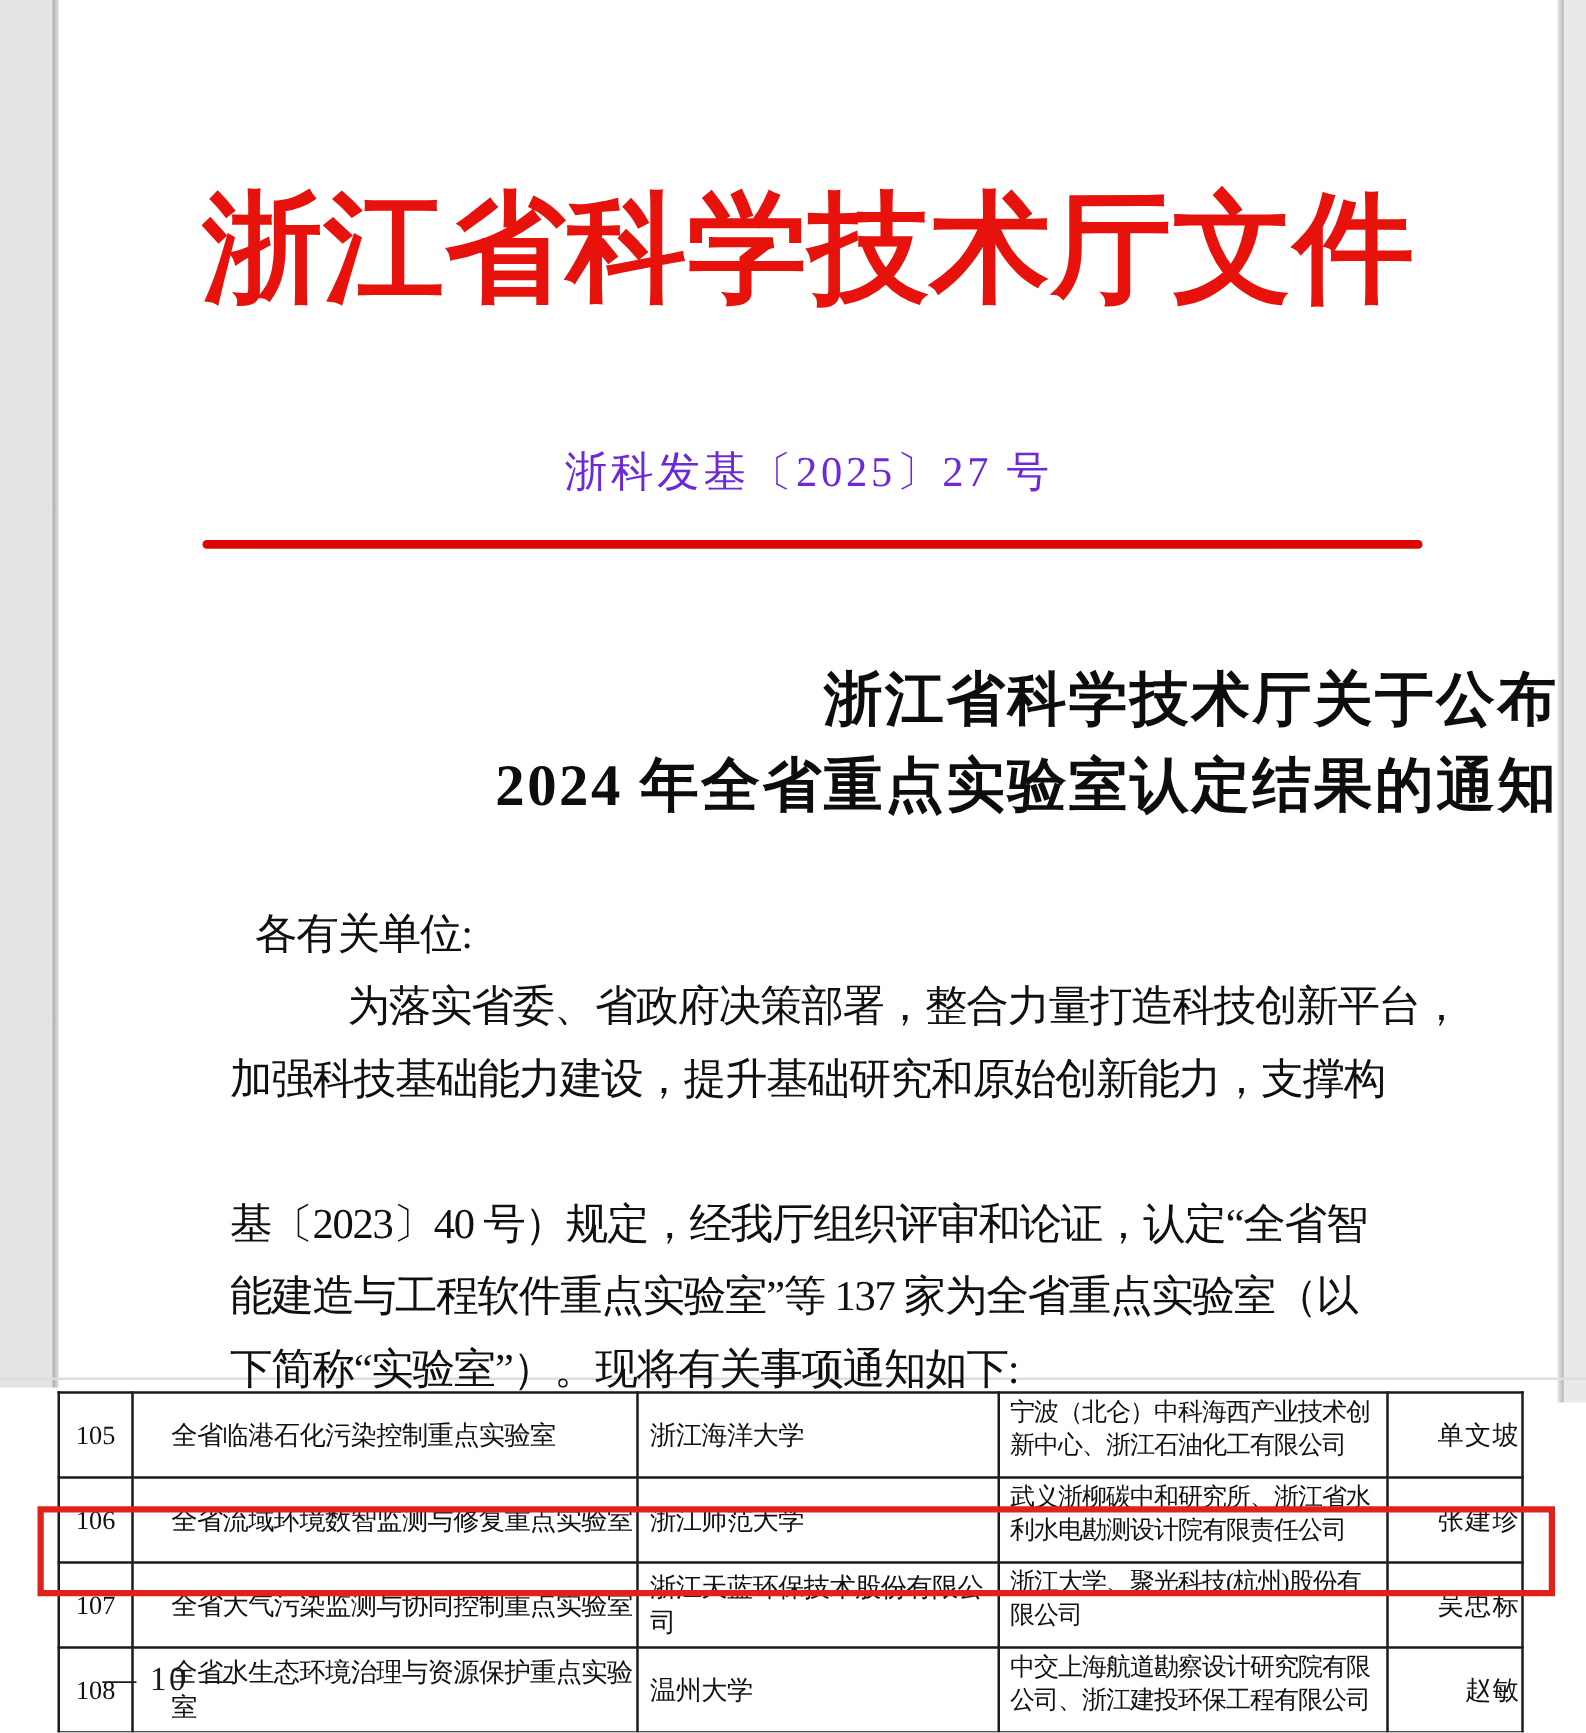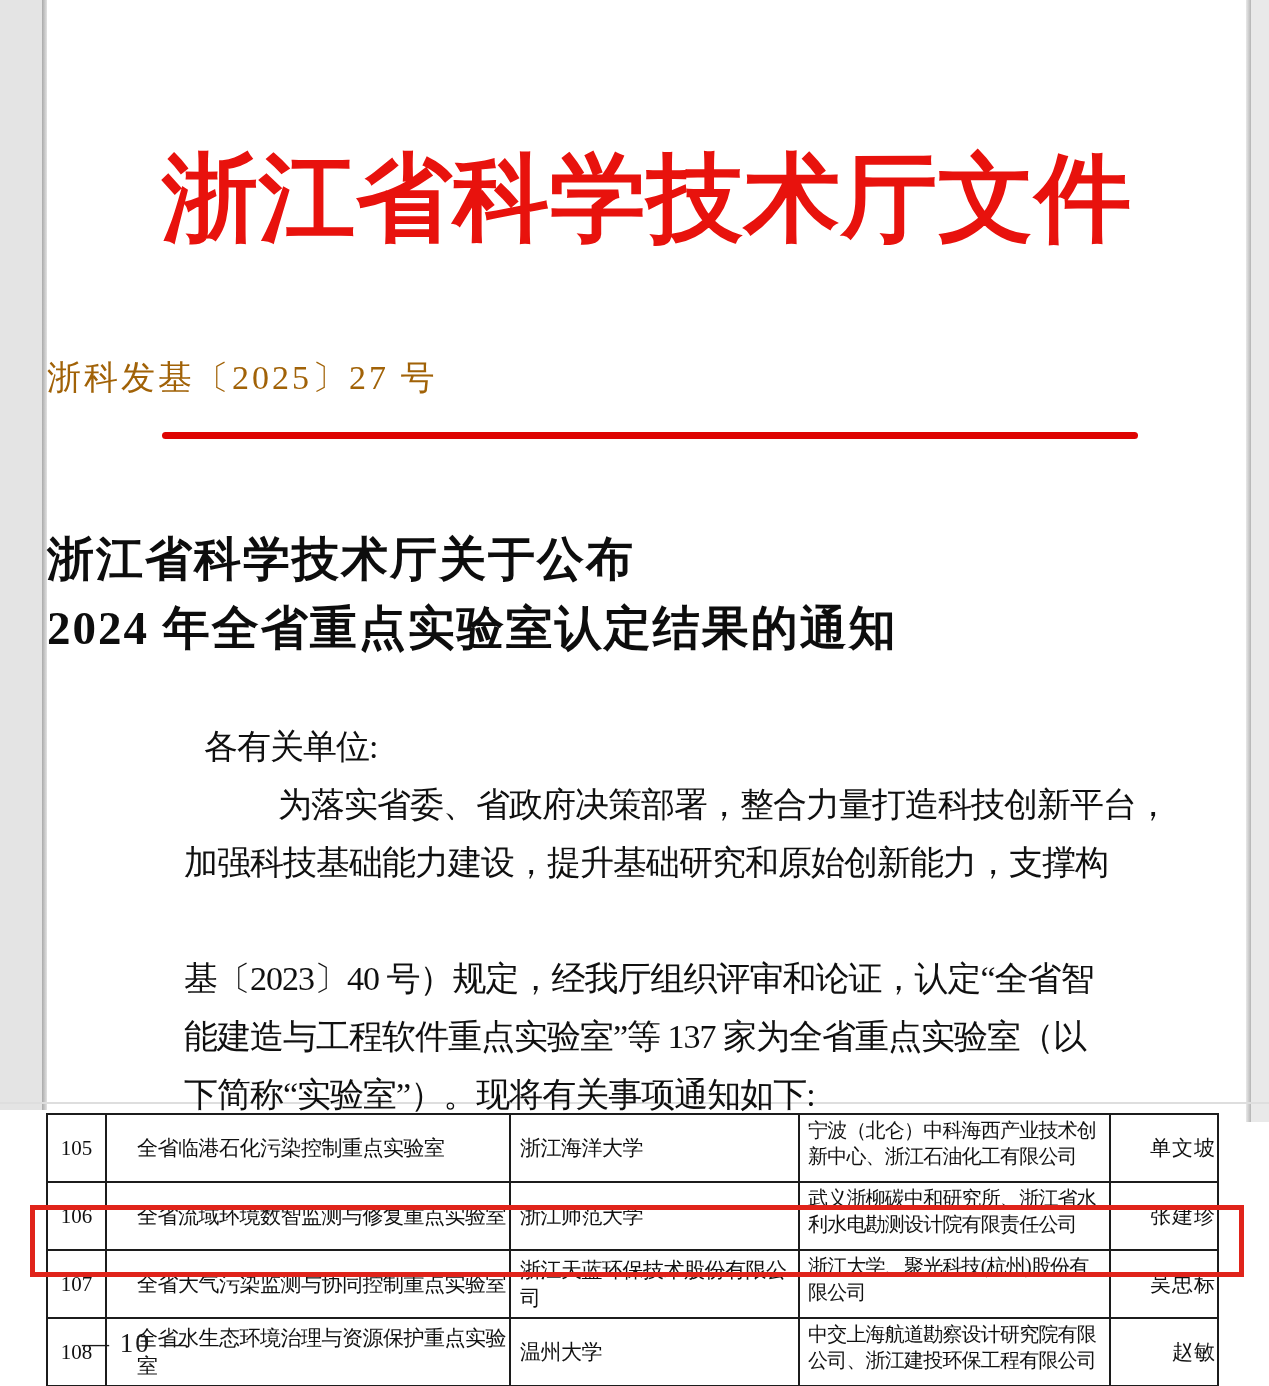--- a/index.html
+++ b/index.html
@@ -18,28 +18,28 @@
                  background:linear-gradient(to left,#b5b5b5,#e9e9e9); }
   .seam        { position:absolute; left:0; top:1102px; width:1269px; height:2px; background:#dedede; }
 
   .masthead {
     position:absolute; left:47px; top:146px; width:1200px;
     text-align:center; font-size:96px; font-weight:bold; line-height:1.1;
     color:#e8120d; letter-spacing:1px; white-space:nowrap;
   }
   .doc-number {
     position:absolute; left:47px; top:355px; width:1200px;
-    text-align:left; font-size:34px; letter-spacing:3px; color:#a16207;
+    text-align:center; font-size:34px; letter-spacing:3px; color:#6d28d9;
   }
   .red-rule {
     position:absolute; left:162px; top:432px; width:976px; height:7px;
     background:#de0402; border-radius:4px;
   }
   .notice-title-1, .notice-title-2 {
-    position:absolute; left:47px; width:1200px; text-align:left;
+    position:absolute; left:47px; width:1200px; text-align:right;
     font-weight:bold; font-size:47px; color:#0d0d0d; letter-spacing:2px; white-space:nowrap;
   }
   .notice-title-1 { top:528px; }
   .notice-title-2 { top:597px; }
 
   .body-line {
     position:absolute; font-size:34px; letter-spacing:-1px; color:#101010; white-space:nowrap;
   }
   .salutation { left:204px; top:724px; }
   .p1 { left:278px; top:782px; }

